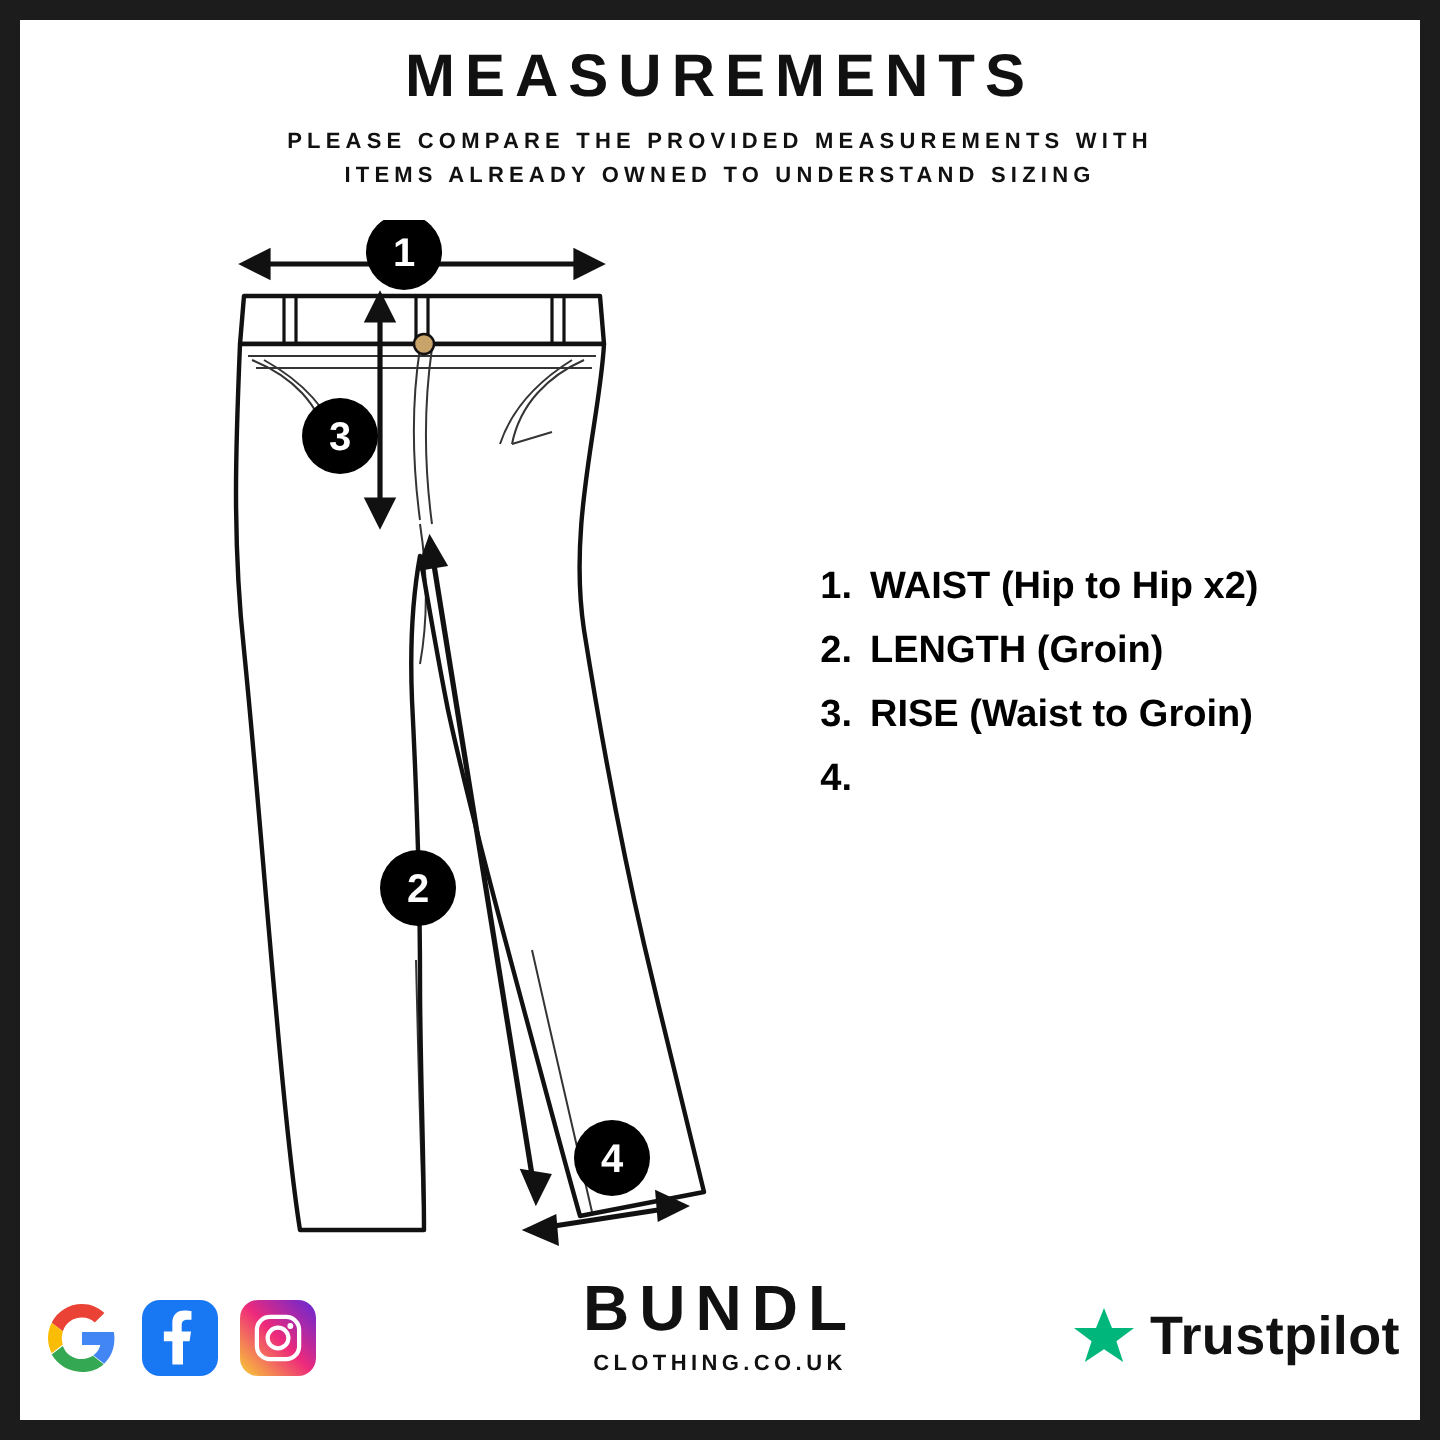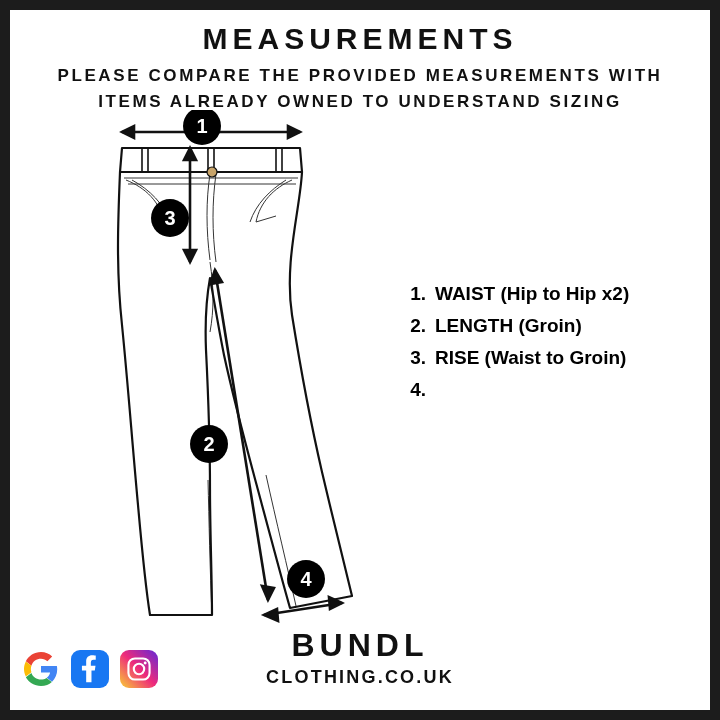--- a/index.html
+++ b/index.html
@@ -38,21 +38,21 @@
   .title {
     font-size: 30px;
     font-weight: bold;
     letter-spacing: 5px;
     color: #111;
     margin: 0;
     line-height: 1.1;
   }
   .subtitle {
     margin: 8px 0 0 0;
-    font-size: 17px;
+    font-size: 11px;
     font-weight: bold;
     letter-spacing: 2.6px;
     color: #111;
     line-height: 1.55;
   }
 
   .diagram {
     position: absolute;
     left: 60px;
     top: 110px;
@@ -115,21 +115,21 @@
     text-align: center;
   }
   .brand-name {
     font-size: 32px;
     font-weight: bold;
     letter-spacing: 5px;
     color: #111;
     line-height: 1;
   }
   .brand-sub {
-    font-size: 18px;
+    font-size: 11px;
     font-weight: bold;
     letter-spacing: 2.2px;
     color: #111;
     margin-top: 6px;
   }
   .trustpilot {
     position: absolute;
     right: 20px;
     bottom: 26px;
     display: flex;
@@ -307,15 +307,21 @@
           <circle cx="23.6" cy="8.6" r="1.8" fill="#ffffff"></circle>
         </svg>
       </div>
     </div>
 
     <div class="brand">
       <div class="brand-name">BUNDL</div>
       <div class="brand-sub">CLOTHING.CO.UK</div>
     </div>
 
+    <div class="trustpilot">
+      <svg width="32" height="32" viewBox="0 0 32 32">
+        <polygon points="16,2 20,12 31,12 22.2,18.6 25.6,29 16,22.6 6.4,29 9.8,18.6 1,12 12,12" fill="#00b67a"></polygon>
+      </svg>
+      <span class="tp-name">Trustpilot</span>
+    </div>
 
   </div>
 </div>
 
 </body></html>

